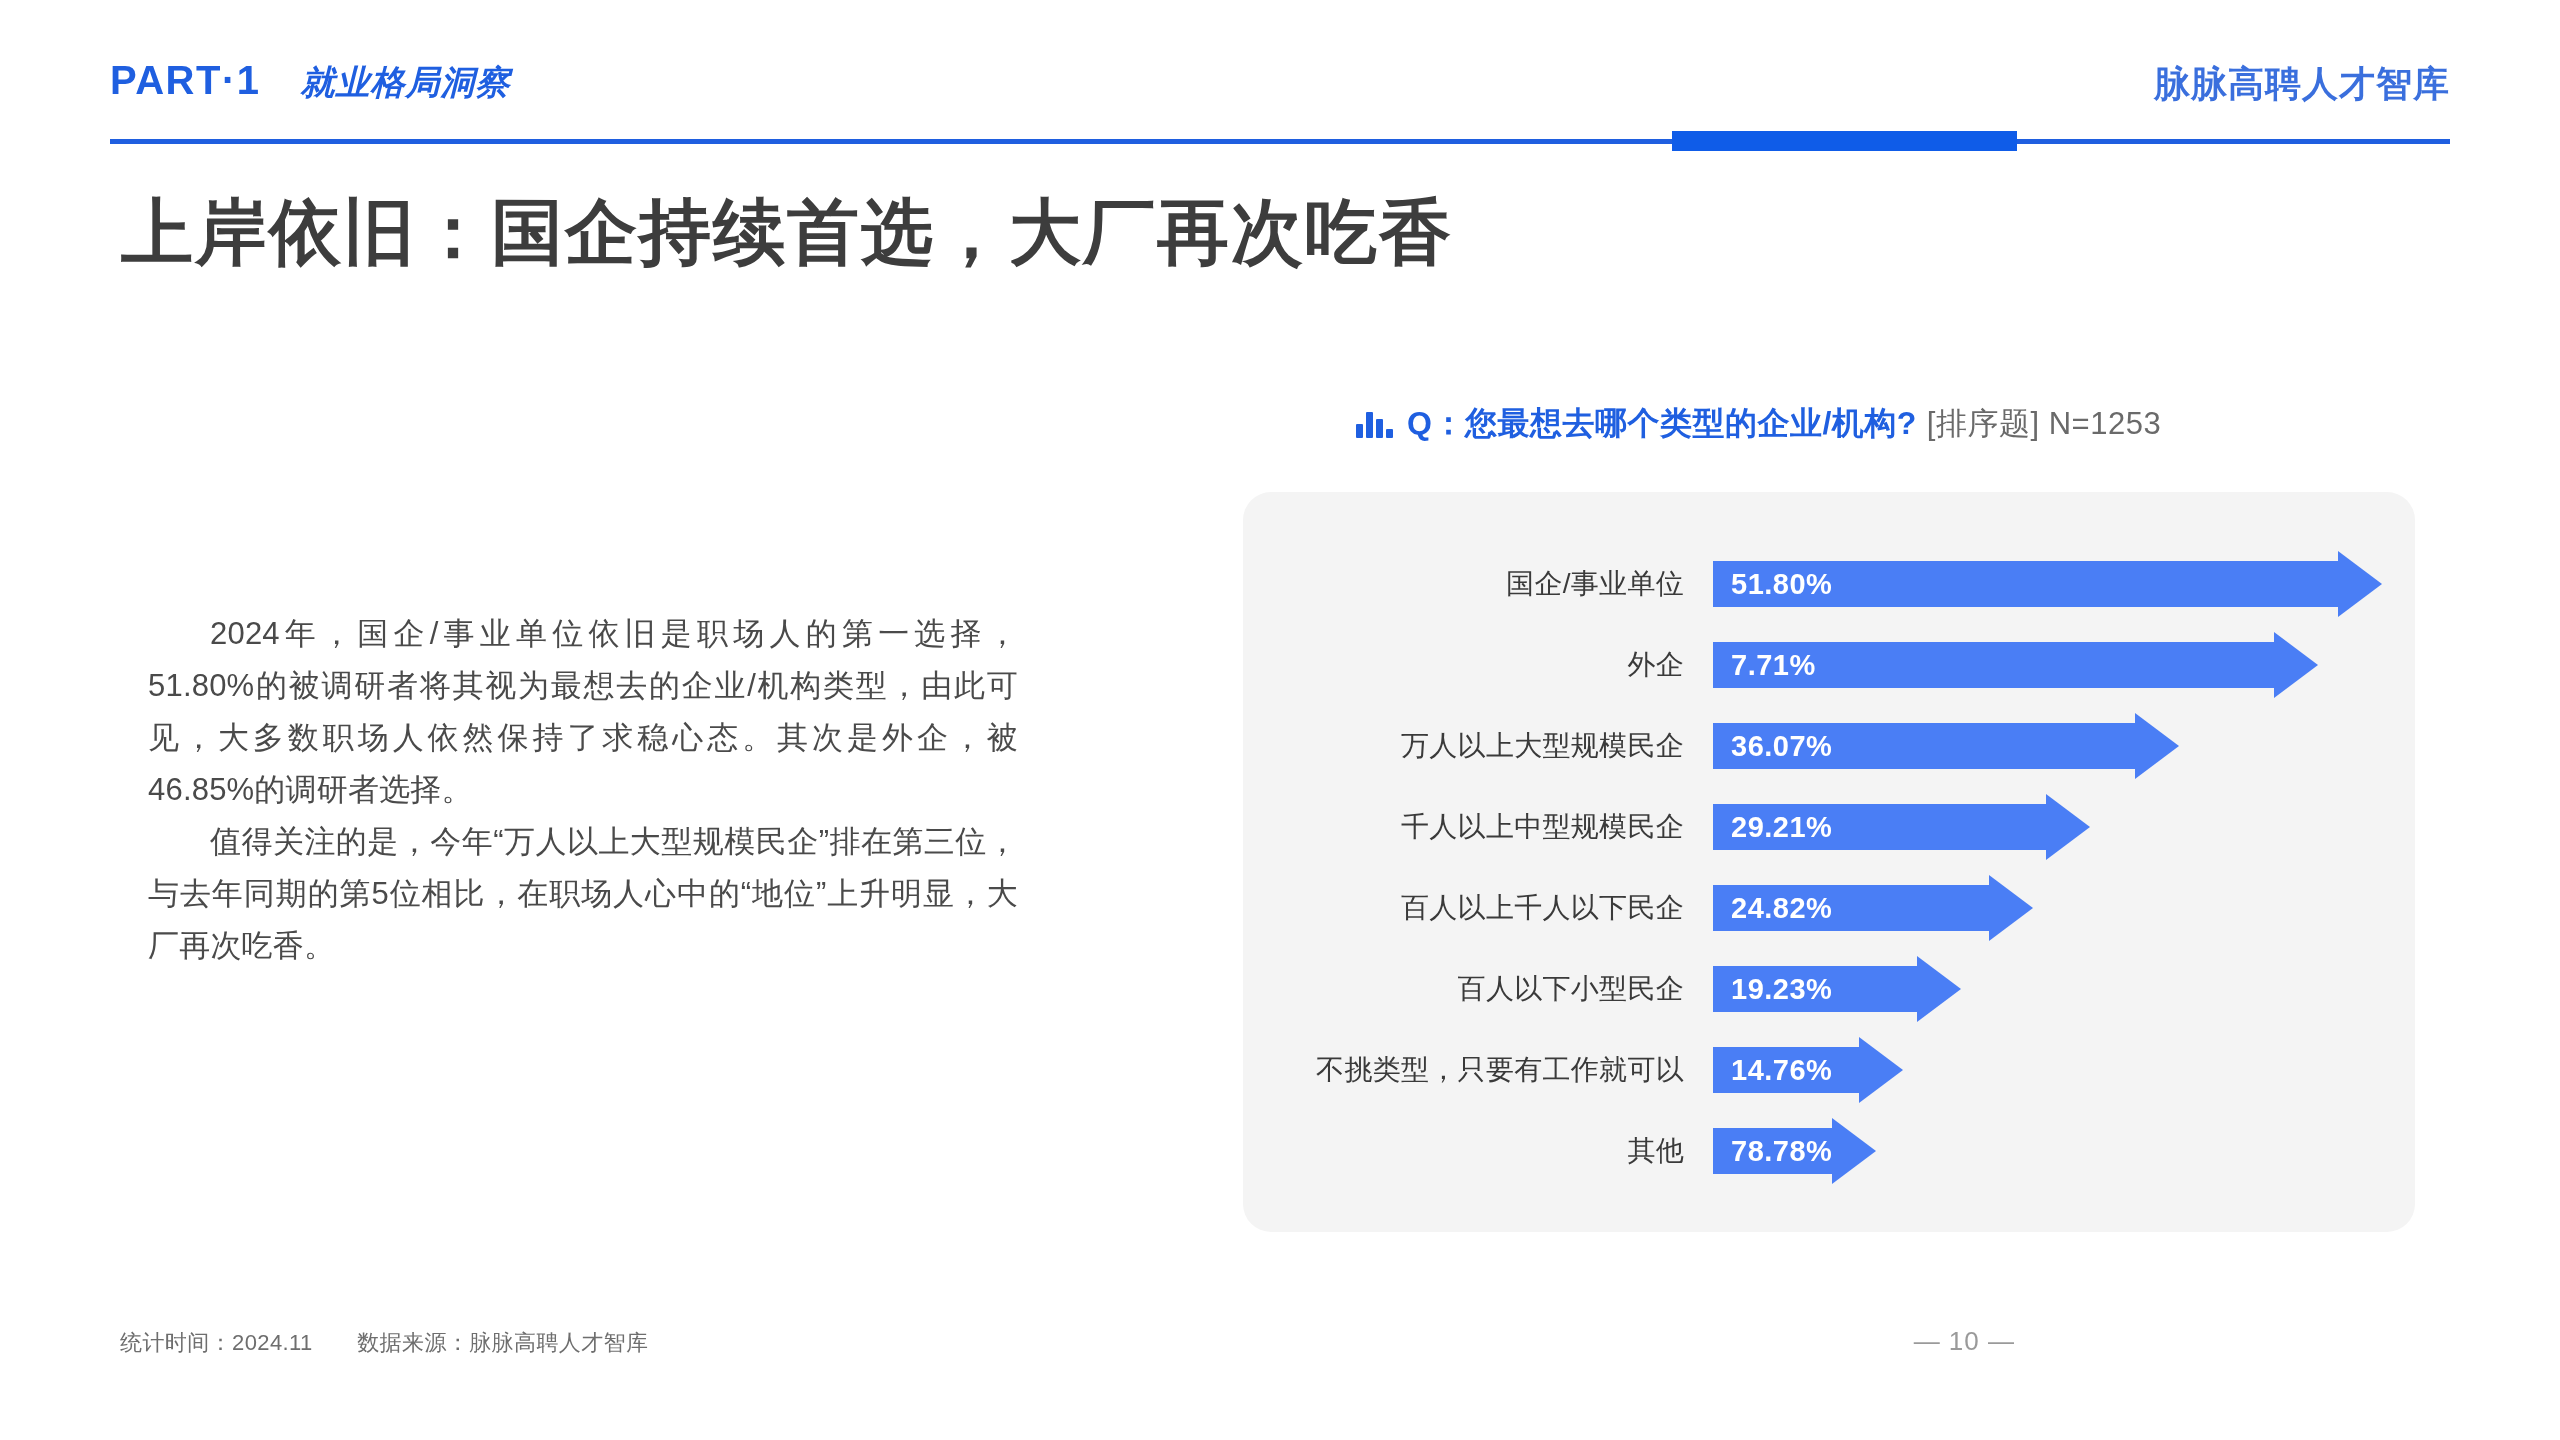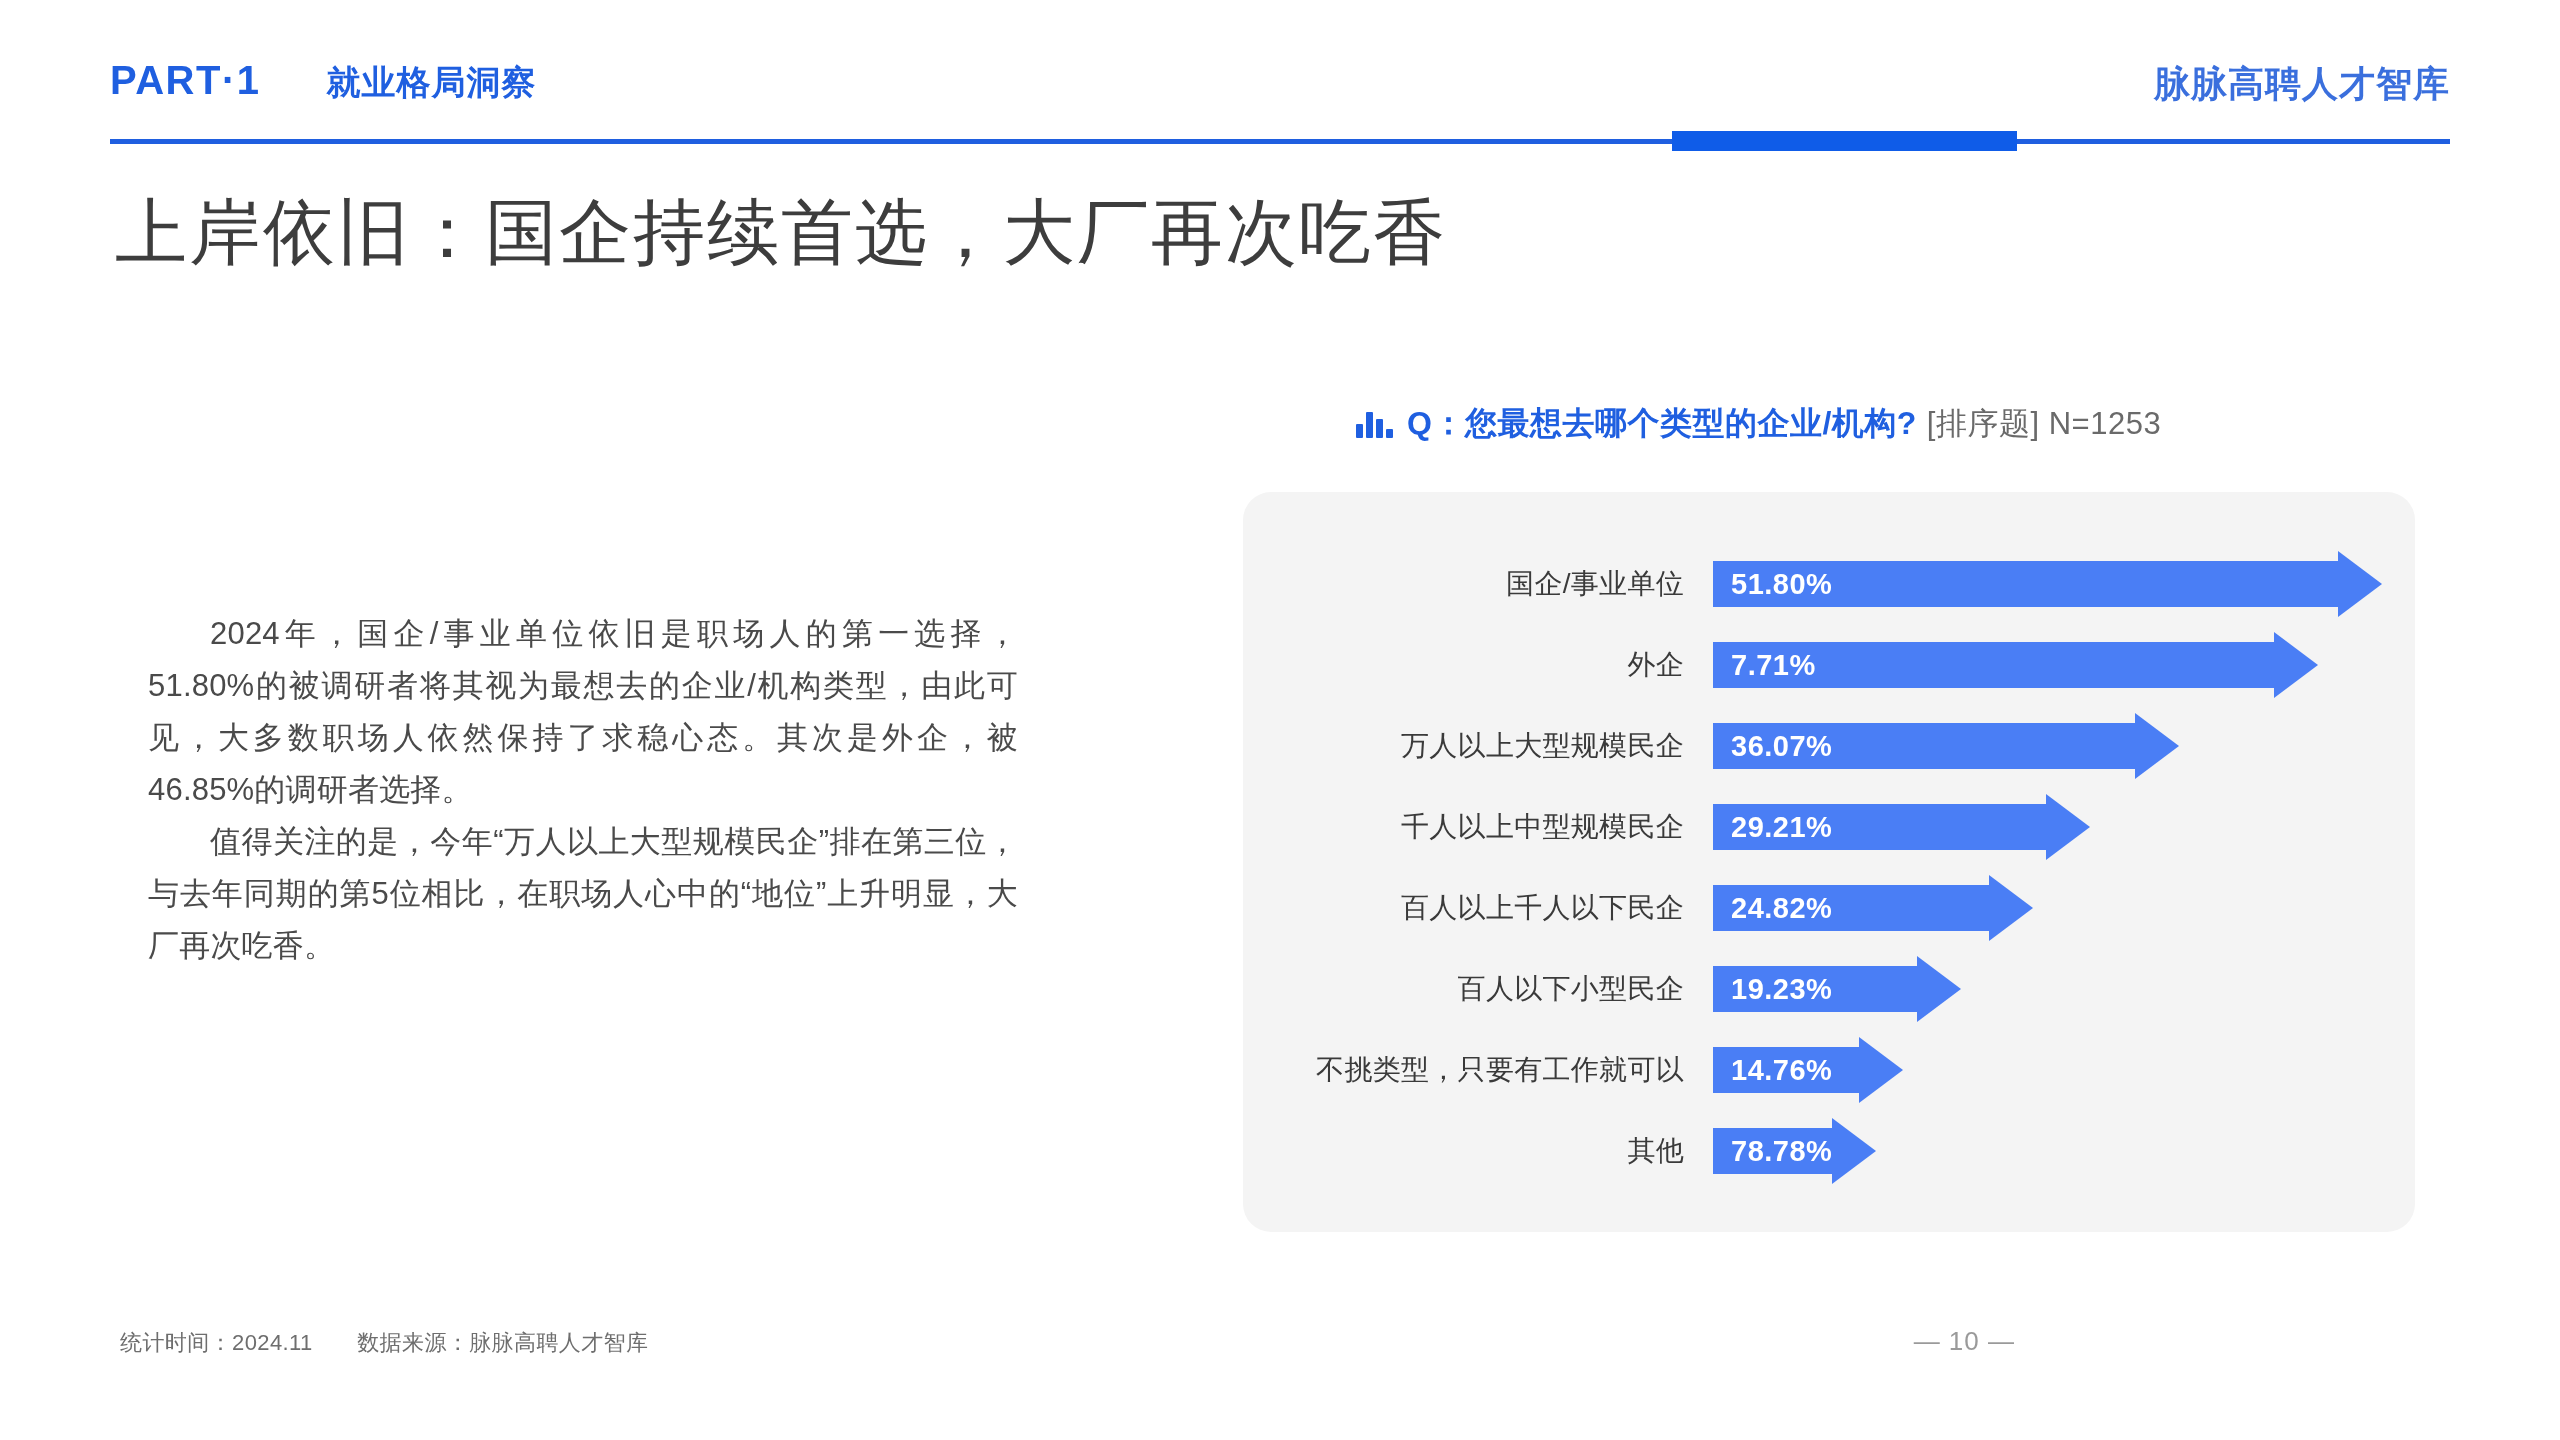--- a/index.html
+++ b/index.html
@@ -41,22 +41,23 @@
     font-size: 40px;
     font-weight: 700;
     color: #1f5fe0;
     letter-spacing: 1.5px;
   }
 
   .part-title {
     font-size: 34px;
     font-weight: 700;
     color: #1f5fe0;
-    margin-left: 66px;
+    margin-left: 40px;
     letter-spacing: 1px;
+    font-style: italic;
   }
 
   .header-right {
     position: absolute;
     right: 0;
     top: 2px;
     font-size: 36px;
     font-weight: 700;
     color: #3a6fdd;
     letter-spacing: 1px;
@@ -77,24 +78,24 @@
     right: 110px;
     top: 131px;
     width: 345px;
     height: 20px;
     background: #0f5ce8;
   }
 
   
   .page-title {
     position: absolute;
-    left: 115px;
+    left: 121px;
     top: 185px;
     font-size: 72px;
-    font-weight: 400;
+    font-weight: 700;
     color: #3d3d3d;
     letter-spacing: 2px;
     white-space: nowrap;
   }
 
   
   .body-copy {
     position: absolute;
     left: 148px;
     top: 608px;

